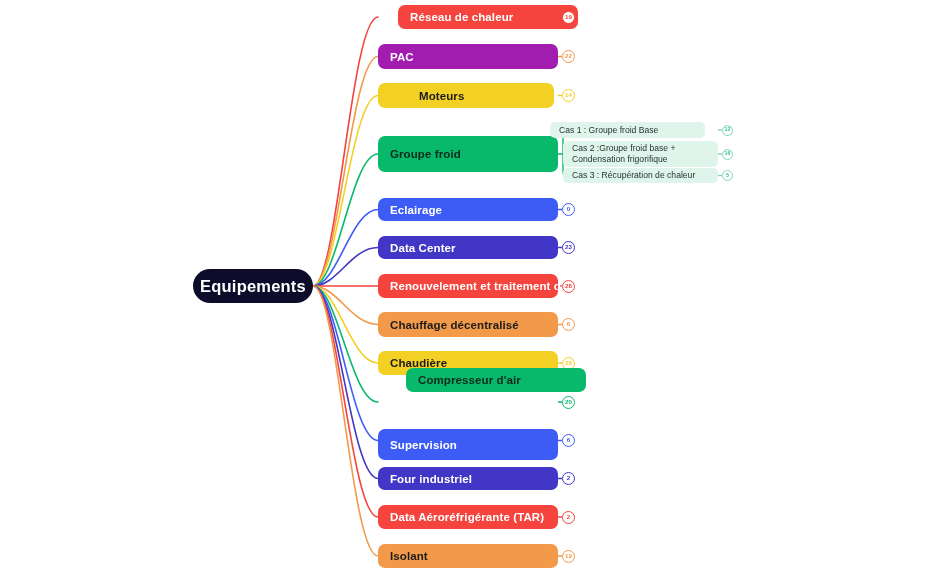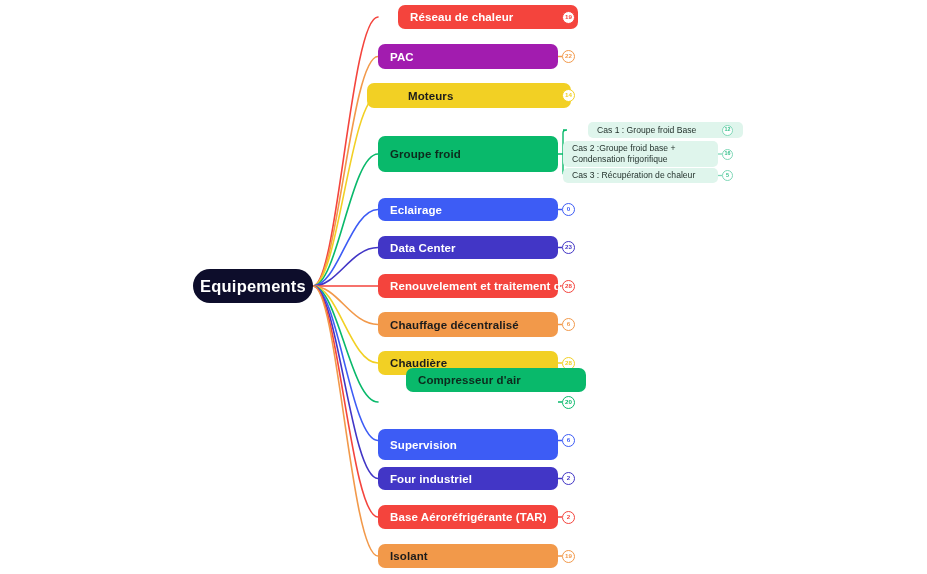--- a/index.html
+++ b/index.html
@@ -142,30 +142,30 @@
       </div>
       <div class="badge" style="left: 562px; top: 10.5px; color: rgb(244, 68, 61);">
         <span>19</span>
       </div>
       <div class="node" style="left: 378px; top: 44px; width: 180px; height: 25px; background: #a21caf; color: rgb(255, 255, 255);">
         <span>PAC</span>
       </div>
       <div class="badge" style="left: 562px; top: 50px; color: rgb(242, 153, 74);">
         <span>22</span>
       </div>
-      <div class="node" style="left: 367px; top: 83px; width: 204px; height: 25px; background: rgb(242, 208, 36); color: rgb(28, 28, 28); padding-left: 41px;">
+      <div class="node" style="left: 378px; top: 83px; width: 176px; height: 25px; background: rgb(242, 208, 36); color: rgb(28, 28, 28); padding-left: 41px;">
         <span>Moteurs</span>
       </div>
       <div class="badge" style="left: 562px; top: 89px; color: rgb(242, 208, 36);">
         <span>14</span>
       </div>
       <div class="node" style="left: 378px; top: 136px; width: 180px; height: 36px; background: rgb(9, 185, 107); color: rgb(13, 42, 29);">
         <span>Groupe froid</span>
       </div>
-      <div class="sub-node" style="left: 588px; top: 122px; width: 155px; height: 16px;">
+      <div class="sub-node" style="left: 550px; top: 122px; width: 155px; height: 16px;">
         <span>Cas 1 : Groupe froid Base</span>
       </div>
       <div class="badge sub-badge" style="left: 722px; top: 124.5px;">
         <span>12</span>
       </div>
       <div class="sub-node two-line" style="left: 563px; top: 141px; width: 155px; height: 26px;">
         <span>Cas 2 :Groupe froid base + Condensation frigorifique</span>
       </div>
       <div class="badge sub-badge" style="left: 722px; top: 148.5px;">
         <span>16</span>
@@ -218,21 +218,21 @@
       <div class="badge" style="left: 562px; top: 434px; color: rgb(61, 92, 245);">
         <span>6</span>
       </div>
       <div class="node" style="left: 378px; top: 467px; width: 180px; height: 23px; background: rgb(66, 54, 198); color: rgb(255, 255, 255);">
         <span>Four industriel</span>
       </div>
       <div class="badge" style="left: 562px; top: 472px; color: rgb(66, 54, 198);">
         <span>2</span>
       </div>
       <div class="node" style="left: 378px; top: 505px; width: 180px; height: 24px; background: rgb(244, 68, 61); color: rgb(255, 255, 255);">
-        <span>Base Aéroréfrigérante (TAR)</span>
+        <span>Data Aéroréfrigérante (TAR)</span>
       </div>
       <div class="badge" style="left: 562px; top: 510.5px; color: rgb(244, 68, 61);">
         <span>2</span>
       </div>
       <div class="node" style="left: 378px; top: 544px; width: 180px; height: 24px; background: rgb(242, 153, 74); color: rgb(28, 28, 28);">
         <span>Isolant</span>
       </div>
       <div class="badge" style="left: 562px; top: 549.5px; color: rgb(242, 153, 74);">
         <span>19</span>
       </div>

